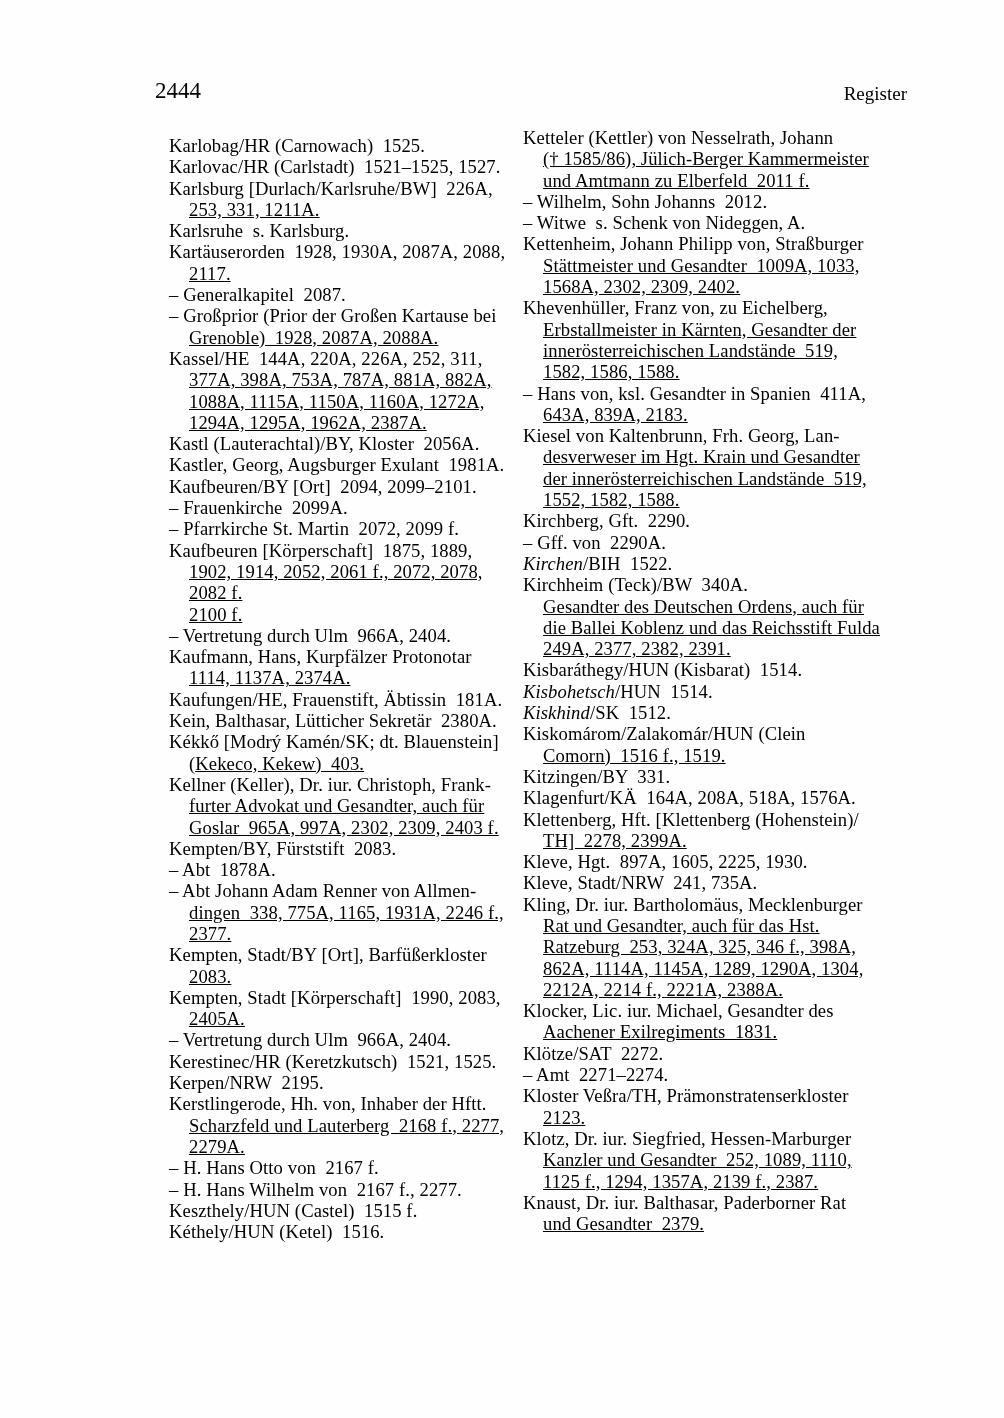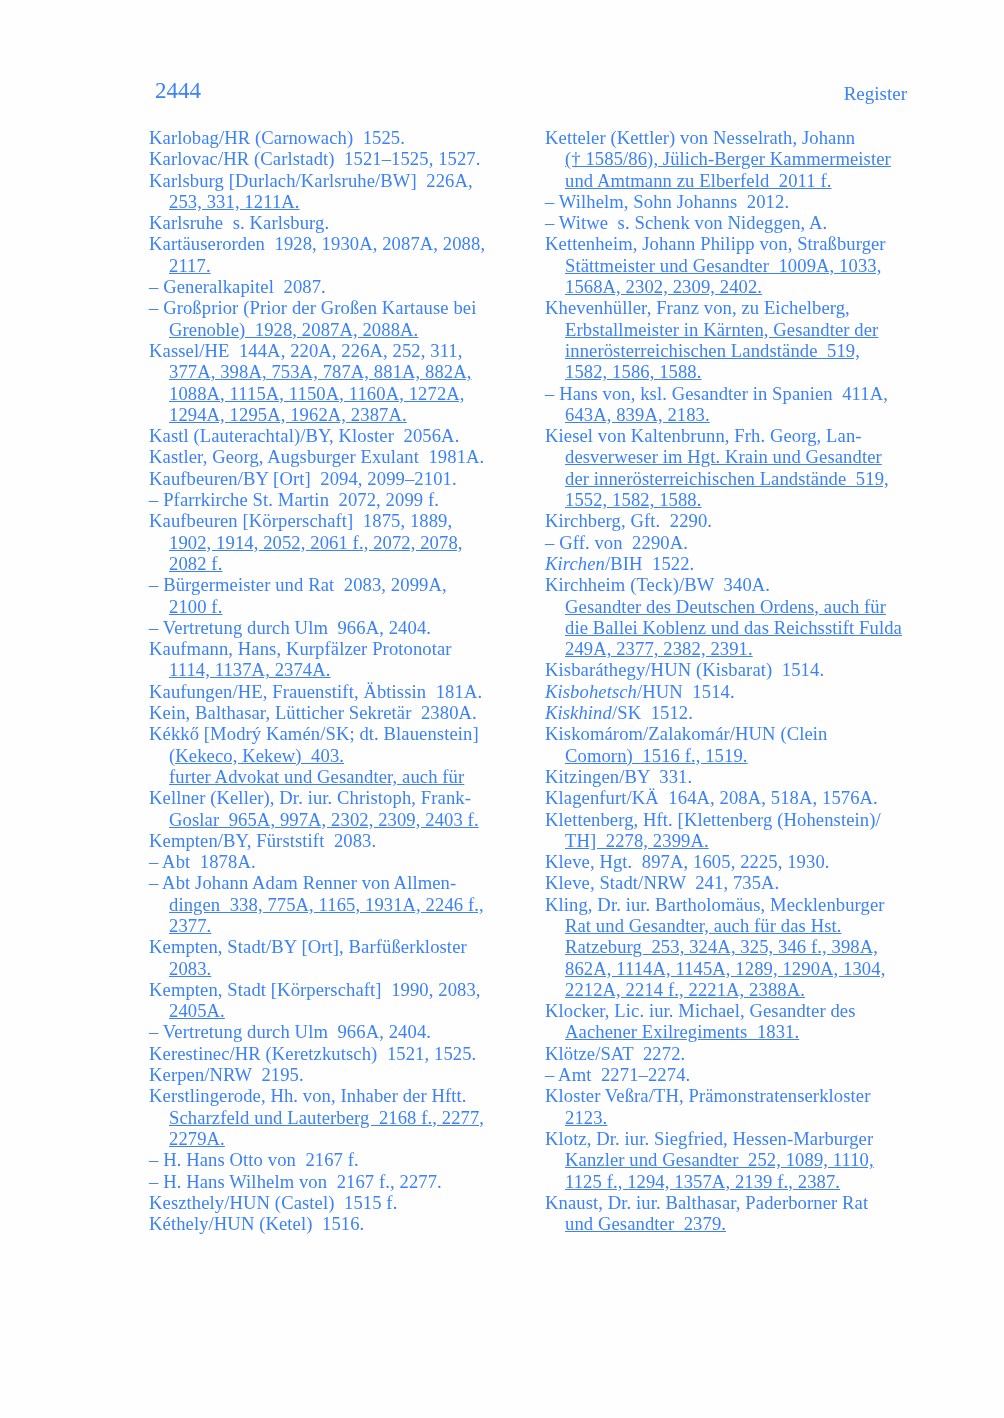--- a/index.html
+++ b/index.html
@@ -30,71 +30,71 @@
     width: 752px;
     text-align: right;
     font-size: 19px;
     line-height: 24px;
   }
   .col {
     position: absolute;
     top: 127px;
     width: 382px;
   }
-  #col-left  { left: 149px; }
-  #col-right { left: 545px; }
+  #col-left  { left: 169px; margin-top: 8px; }
+  #col-right { left: 523px; }
   .line {
     font-size: 18.6px;
     line-height: 21.3px;
     height: 21.3px;
     white-space: pre;
     letter-spacing: 0.1px;
   }
   .line.cont { padding-left: 20px; text-decoration: underline; }
   .line em { }
 </style>
 </head>
 <body>
 
-<div id="page" style="background: rgb(254, 254, 254); color: #3b82f6;">
+<div id="page" style="background: rgb(254, 254, 254); color: #000000;">
   <div id="page-number">2444</div>
   <div id="running-head">Register</div>
   <div id="col-left" class="col">
       <div class="line">Karlobag/HR (Carnowach)  1525.</div>
       <div class="line">Karlovac/HR (Carlstadt)  1521–1525, 1527.</div>
       <div class="line">Karlsburg [Durlach/Karlsruhe/BW]  226A,</div>
       <div class="line cont">253, 331, 1211A.</div>
       <div class="line">Karlsruhe  s. Karlsburg.</div>
       <div class="line">Kartäuserorden  1928, 1930A, 2087A, 2088,</div>
       <div class="line cont">2117.</div>
       <div class="line">– Generalkapitel  2087.</div>
       <div class="line">– Großprior (Prior der Großen Kartause bei</div>
       <div class="line cont">Grenoble)  1928, 2087A, 2088A.</div>
       <div class="line">Kassel/HE  144A, 220A, 226A, 252, 311,</div>
       <div class="line cont">377A, 398A, 753A, 787A, 881A, 882A,</div>
       <div class="line cont">1088A, 1115A, 1150A, 1160A, 1272A,</div>
       <div class="line cont">1294A, 1295A, 1962A, 2387A.</div>
       <div class="line">Kastl (Lauterachtal)/BY, Kloster  2056A.</div>
       <div class="line">Kastler, Georg, Augsburger Exulant  1981A.</div>
       <div class="line">Kaufbeuren/BY [Ort]  2094, 2099–2101.</div>
+      <div class="line">– Frauenkirche  2099A.</div>
       <div class="line">– Pfarrkirche St. Martin  2072, 2099 f.</div>
       <div class="line">Kaufbeuren [Körperschaft]  1875, 1889,</div>
       <div class="line cont">1902, 1914, 2052, 2061 f., 2072, 2078,</div>
       <div class="line cont">2082 f.</div>
-      <div class="line">– Bürgermeister und Rat  2083, 2099A,</div>
       <div class="line cont">2100 f.</div>
       <div class="line">– Vertretung durch Ulm  966A, 2404.</div>
       <div class="line">Kaufmann, Hans, Kurpfälzer Protonotar</div>
       <div class="line cont">1114, 1137A, 2374A.</div>
       <div class="line">Kaufungen/HE, Frauenstift, Äbtissin  181A.</div>
       <div class="line">Kein, Balthasar, Lütticher Sekretär  2380A.</div>
       <div class="line">Kékkő [Modrý Kamén/SK; dt. Blauenstein]</div>
       <div class="line cont">(Kekeco, Kekew)  403.</div>
+      <div class="line">Kellner (Keller), Dr. iur. Christoph, Frank-</div>
       <div class="line cont">furter Advokat und Gesandter, auch für</div>
-      <div class="line">Kellner (Keller), Dr. iur. Christoph, Frank-</div>
       <div class="line cont">Goslar  965A, 997A, 2302, 2309, 2403 f.</div>
       <div class="line">Kempten/BY, Fürststift  2083.</div>
       <div class="line">– Abt  1878A.</div>
       <div class="line">– Abt Johann Adam Renner von Allmen-</div>
       <div class="line cont">dingen  338, 775A, 1165, 1931A, 2246 f.,</div>
       <div class="line cont">2377.</div>
       <div class="line">Kempten, Stadt/BY [Ort], Barfüßerkloster</div>
       <div class="line cont">2083.</div>
       <div class="line">Kempten, Stadt [Körperschaft]  1990, 2083,</div>
       <div class="line cont">2405A.</div>

